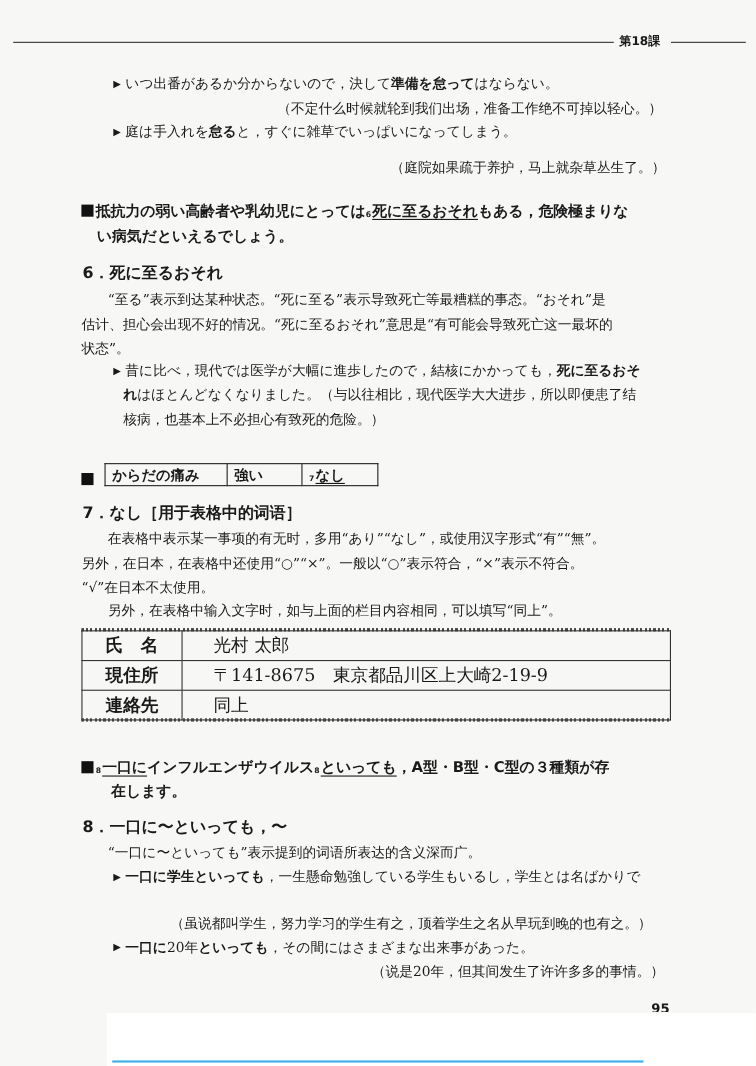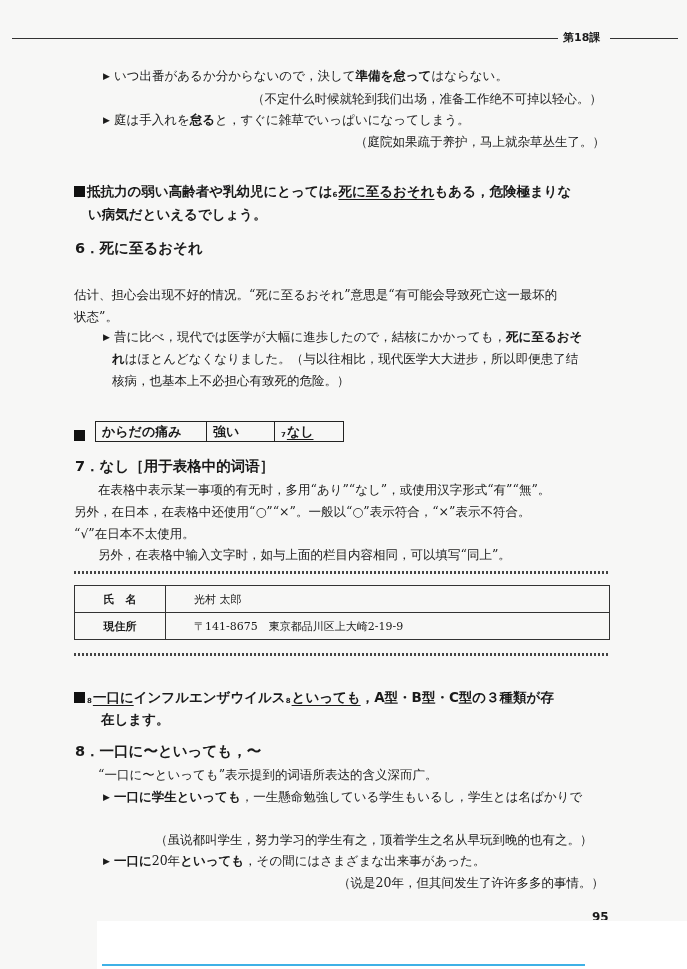--- a/index.html
+++ b/index.html
@@ -21,21 +21,21 @@
   .square { display: inline-block; width: 11px; height: 11px; background: #111; margin-right: 2px; vertical-align: -1px; }
   .heading { font-family: "DejaVu Sans", sans-serif; font-weight: bold; font-size: 14.5px; }
   .example-sentence { font-family: "DejaVu Sans", sans-serif; font-weight: bold; font-size: 13.5px; }
 
   .pain-table { position: absolute; left: 95px; top: 421px; border-collapse: collapse; font-family: "DejaVu Sans", sans-serif; font-weight: bold; font-size: 13px; }
   .pain-table td { border: 1.5px solid #222; height: 19px; padding: 0 6px; margin-left: 46px; }
   .pain-table td.c1 { width: 98px; }
   .pain-table td.c2 { width: 55px; text-align: left; }
   .pain-table td.c3 { width: 56px; }
 
-  .form-table { position: absolute; left: 74px; top: 585px; width: 536px; border-collapse: collapse; font-size: 11px; border-radius: 19px; }
+  .form-table { position: absolute; left: 74px; top: 573px; width: 536px; border-collapse: collapse; font-size: 16px; border-radius: 19px; }
   .form-table td { border-top: 1px solid #333; border-bottom: 1px solid #333; height: 26px; padding: 0; }
   .form-table td.label { width: 90px; text-align: center; font-family: "DejaVu Sans", sans-serif; font-weight: bold; border-right: 1px solid #333; border-left: 1.5px solid #333; }
   .form-table td.value { padding-left: 28px; border-right: 1.5px solid #333; }
   .wavy { position: absolute; left: 74px; width: 536px; height: 3px;
     background: repeating-linear-gradient(90deg, #444 0 2px, transparent 2px 4px); }
 
   .footer-white { position: absolute; left: 97px; top: 921px; width: 590px; height: 48px; background: #ffffff; }
   .footer-blue { position: absolute; left: 102px; top: 964px; width: 483px; height: 2px; background: #3fb1e6; }
   .page-num { position: absolute; left: 592px; top: 910px; font-family: "DejaVu Sans", sans-serif; font-weight: bold; font-size: 12px; height: 10px; overflow: hidden; }
 </style>
@@ -48,28 +48,29 @@
   <div class="header-label">第18課</div>
   <div class="header-line" style="left:610px; width:68px;"></div>
 
   <div class="abs serif" style="left:103px; top:68px;">
     <span class="bullet">▶</span><span>いつ出番があるか分からないので，決して</span><span class="b">準備を怠って</span><span>はならない。</span>
   </div>
   <div class="abs serif" style="left:252px; top:91px;">（不定什么时候就轮到我们出场，准备工作绝不可掉以轻心。）</div>
   <div class="abs serif" style="left:103px; top:112px;">
     <span class="bullet">▶</span><span>庭は手入れを</span><span class="b">怠る</span><span>と，すぐに雑草でいっぱいになってしまう。</span>
   </div>
-  <div class="abs serif" style="left:355px; top:134px;">（庭院如果疏于养护，马上就杂草丛生了。）</div>
+  <div class="abs serif" style="left:355px; top:144px;">（庭院如果疏于养护，马上就杂草丛生了。）</div>
 
   <div class="abs example-sentence" style="left:74px; top:183px;">
     <span class="square"></span><span>抵抗力の弱い高齢者や乳幼児にとっては</span><span class="sub">6</span><span class="ul">死に至るおそれ</span><span>もある，危険極まりな</span>
   </div>
   <div class="abs example-sentence" style="left:88px; top:206px;">い病気だといえるでしょう。</div>
 
   <div class="abs heading" style="left:75px; top:239px;">6．死に至るおそれ</div>
+  <div class="abs serif" style="left:98px; top:264px;">“至る”表示到达某种状态。“死に至る”表示导致死亡等最糟糕的事态。“おそれ”是</div>
   <div class="abs serif" style="left:74px; top:287px;">估计、担心会出现不好的情况。“死に至るおそれ”意思是“有可能会导致死亡这一最坏的</div>
   <div class="abs serif" style="left:74px; top:309px;">状态”。</div>
   <div class="abs serif" style="left:103px; top:329px;">
     <span class="bullet">▶</span><span>昔に比べ，現代では医学が大幅に進歩したので，結核にかかっても，</span><span class="b">死に至るおそ</span>
   </div>
   <div class="abs serif" style="left:112px; top:351px;">
     <span class="b">れ</span><span>はほとんどなくなりました。（与以往相比，现代医学大大进步，所以即便患了结</span>
   </div>
   <div class="abs serif" style="left:112px; top:373px;">核病，也基本上不必担心有致死的危险。）</div>
 
@@ -94,20 +95,24 @@
   <table class="form-table">
     <tbody>
         <tr>
       <td class="label">氏　名</td>
       <td class="value">光村 太郎</td>
     </tr>
     <tr>
       <td class="label">現住所</td>
       <td class="value">〒141-8675　東京都品川区上大崎2-19-9</td>
     </tr>
+    <tr>
+      <td class="label">連絡先</td>
+      <td class="value">同上</td>
+    </tr>
   </tbody>
     </table>
   <div class="wavy" style="top:653px;"></div>
 
   <div class="abs example-sentence" style="left:74px; top:689px;">
     <span class="square"></span><span class="sub">8</span><span class="ul">一口に</span><span>インフルエンザウイルス</span><span class="sub">8</span><span class="ul">といっても</span><span>，A型・B型・C型の３種類が存</span>
   </div>
   <div class="abs example-sentence" style="left:101px; top:711px;">在します。</div>
 
   <div class="abs heading" style="left:75px; top:742px;">8．一口に〜といっても，〜</div>

